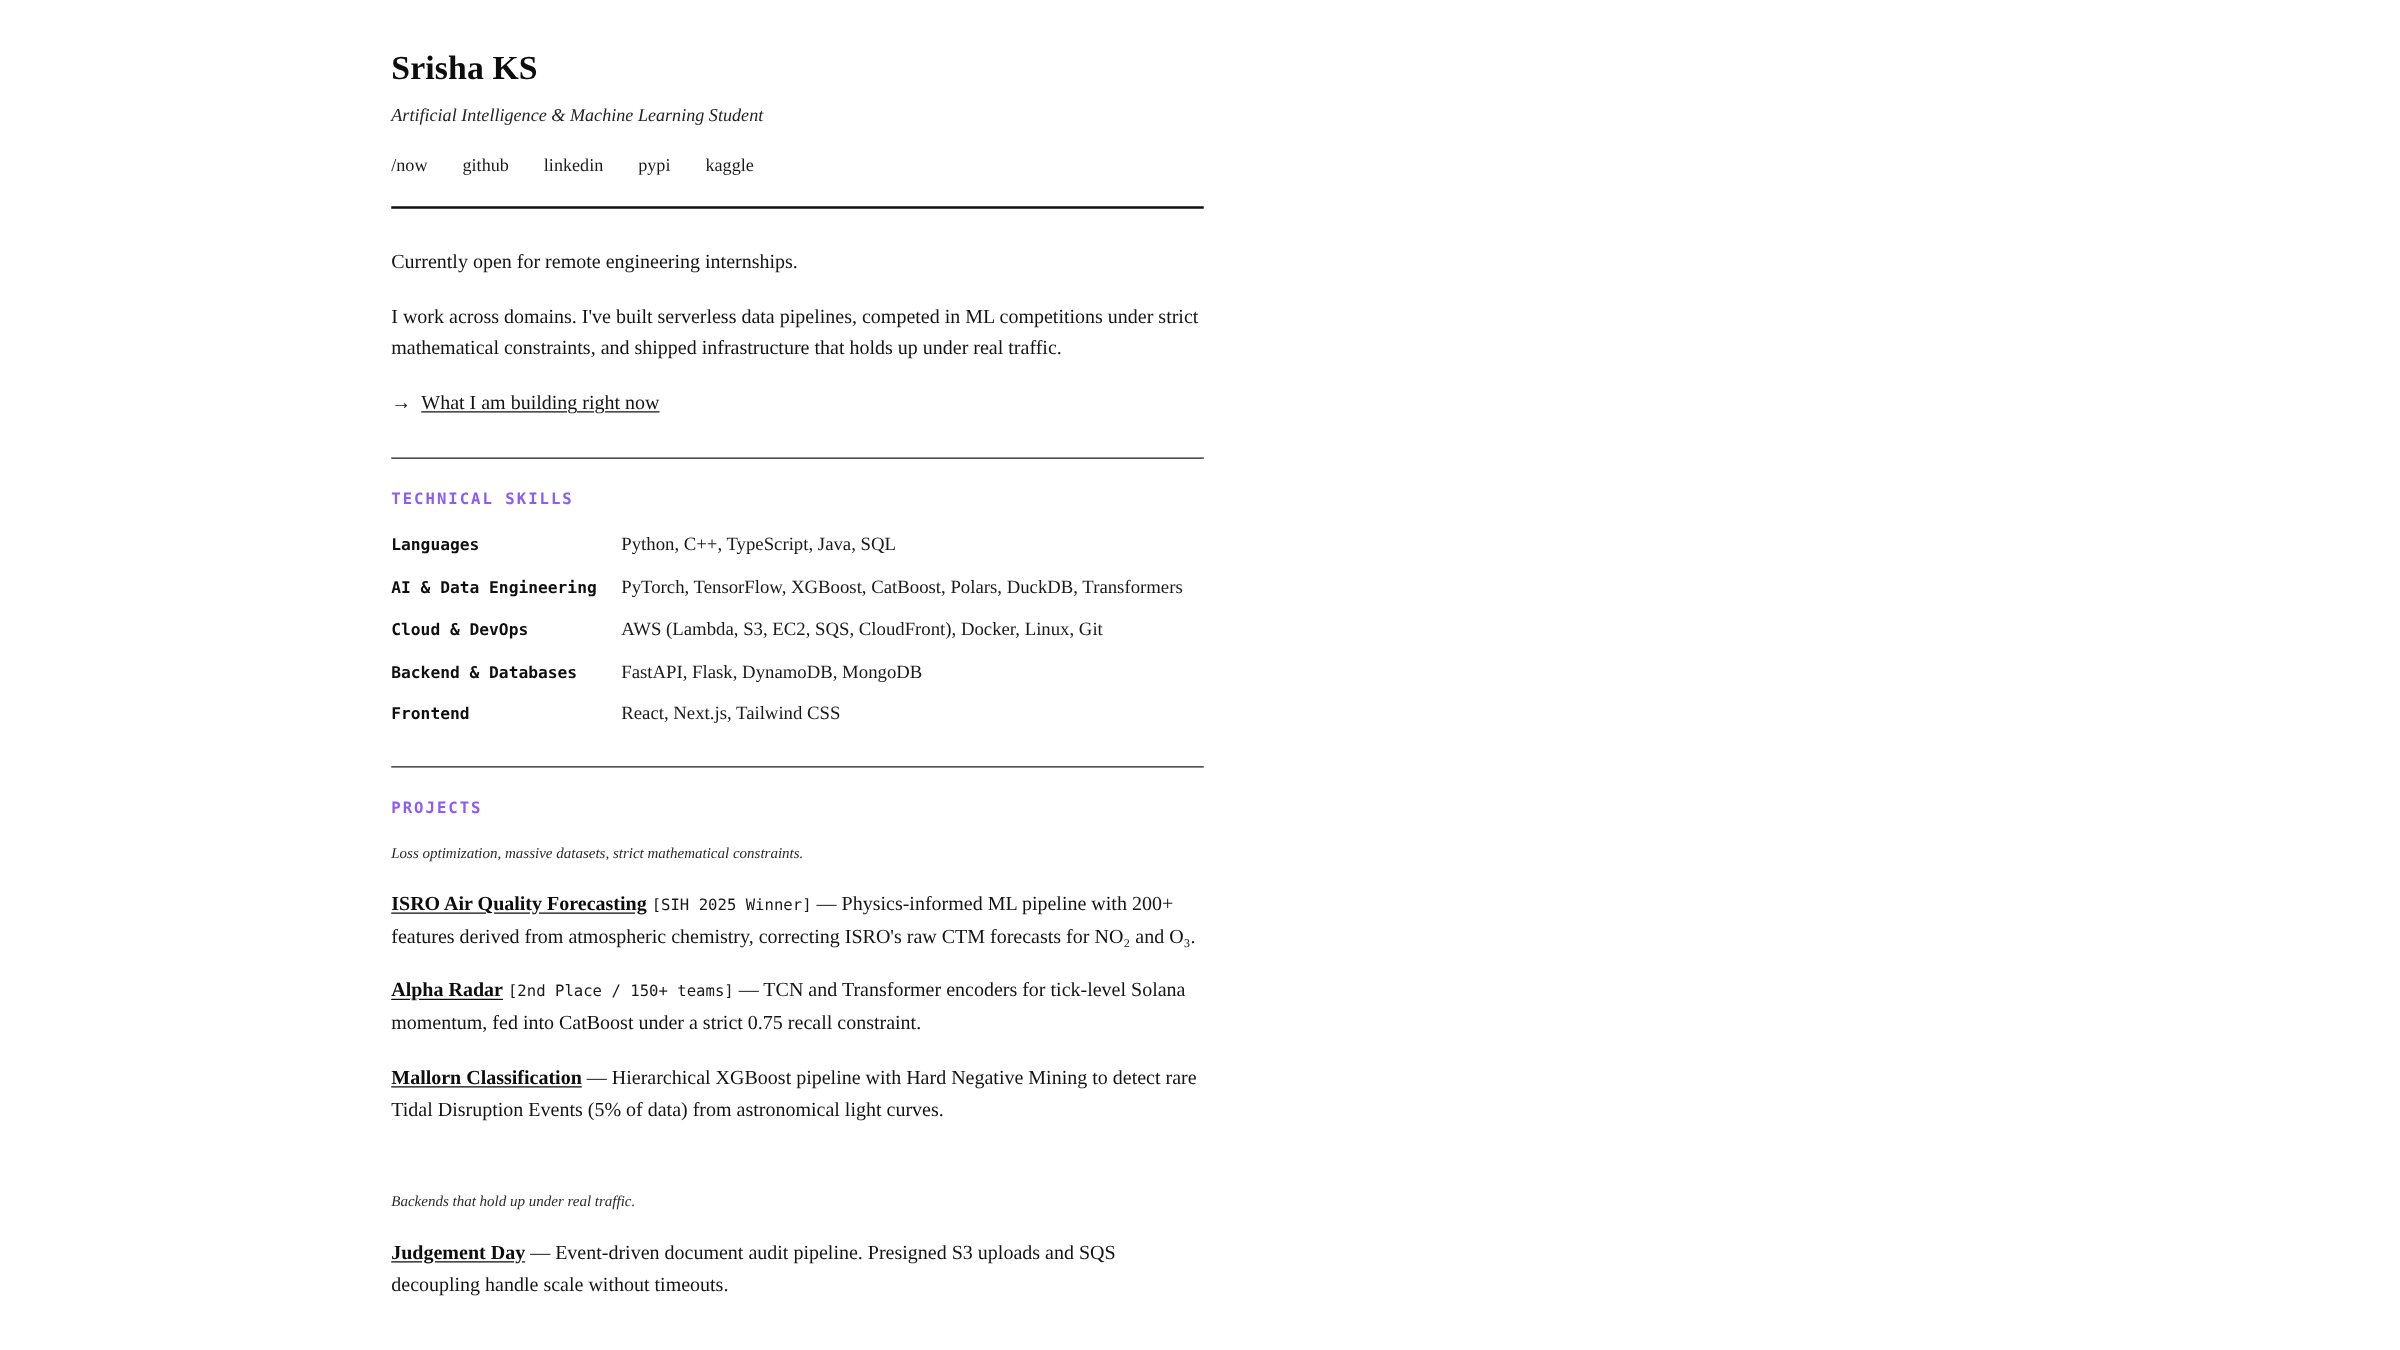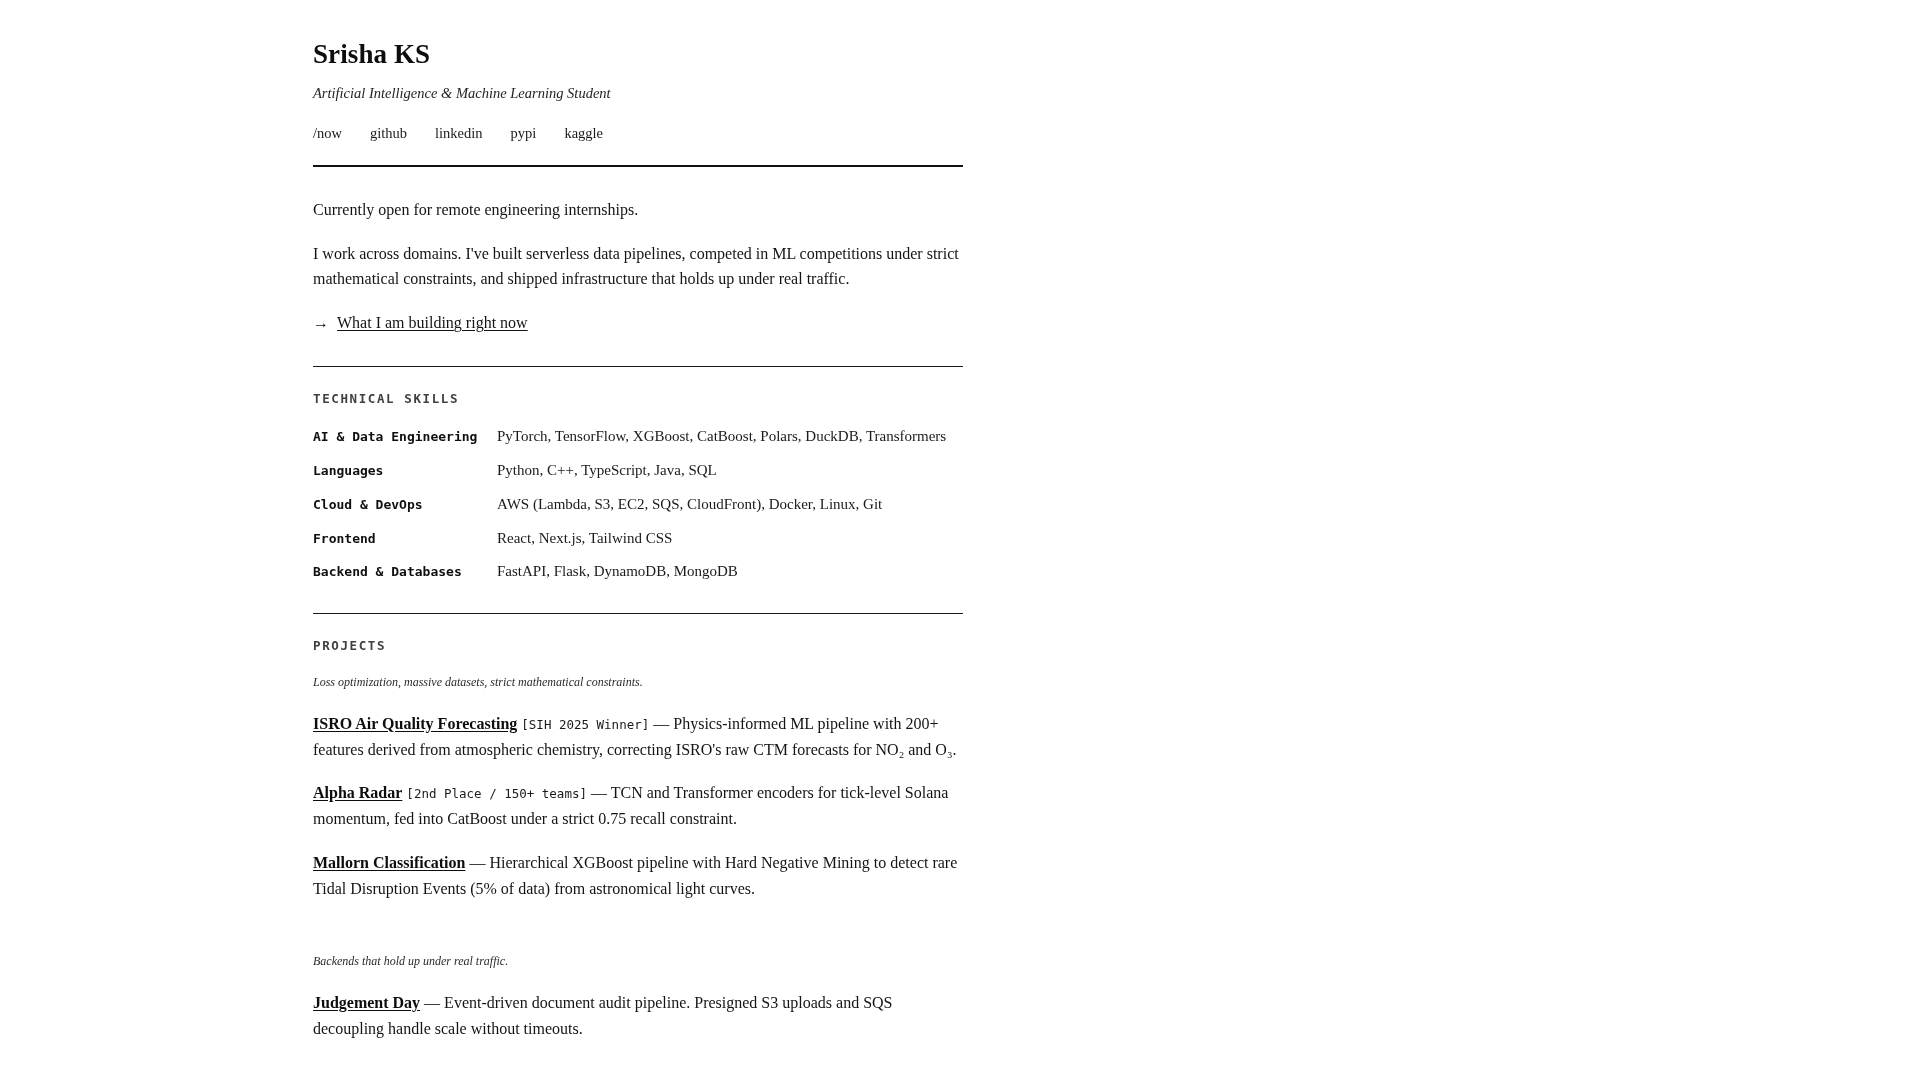--- a/index.html
+++ b/index.html
@@ -94,21 +94,21 @@
     text-decoration: underline;
     text-underline-offset: 2px;
   }
 
   
   .section-label {
     font-family: "DejaVu Sans Mono", "Liberation Mono", monospace;
     font-size: 12.5px;
     font-weight: bold;
     letter-spacing: 1.6px;
-    color: #404040;
+    color: #8b5cf6;
     margin: 0 0 20px 0;
     text-transform: uppercase;
   }
 
   
   .skills { margin: 0; }
   .skill-row {
     display: flex;
     align-items: baseline;
     margin-bottom: 12px;
@@ -199,44 +199,44 @@
       </p>
     </section>
 
     <hr class="rule-thin">
 
     <section>
       <div class="section-label">TECHNICAL SKILLS</div>
       <div class="skills">
 
         <div class="skill-row">
+          <div class="skill-label">Languages</div>
+          <div class="skill-value">Python, C++, TypeScript, Java, SQL</div>
+        </div>
+
+        <div class="skill-row">
           <div class="skill-label">AI &amp; Data Engineering</div>
           <div class="skill-value">PyTorch, TensorFlow, XGBoost, CatBoost, Polars, DuckDB, Transformers</div>
         </div>
 
         <div class="skill-row">
-          <div class="skill-label">Languages</div>
-          <div class="skill-value">Python, C++, TypeScript, Java, SQL</div>
-        </div>
-
-        <div class="skill-row">
           <div class="skill-label">Cloud &amp; DevOps</div>
           <div class="skill-value">AWS (Lambda, S3, EC2, SQS, CloudFront), Docker, Linux, Git</div>
         </div>
 
         <div class="skill-row">
+          <div class="skill-label">Backend &amp; Databases</div>
+          <div class="skill-value">FastAPI, Flask, DynamoDB, MongoDB</div>
+        </div>
+
+        <div class="skill-row">
           <div class="skill-label">Frontend</div>
           <div class="skill-value">React, Next.js, Tailwind CSS</div>
         </div>
 
-        <div class="skill-row">
-          <div class="skill-label">Backend &amp; Databases</div>
-          <div class="skill-value">FastAPI, Flask, DynamoDB, MongoDB</div>
-        </div>
-
       </div>
     </section>
 
     <hr class="rule-thin">
 
     <section>
       <div class="section-label">PROJECTS</div>
 
       <div class="subsection">
         <div class="sub-desc">Loss optimization, massive datasets, strict mathematical constraints.</div>

